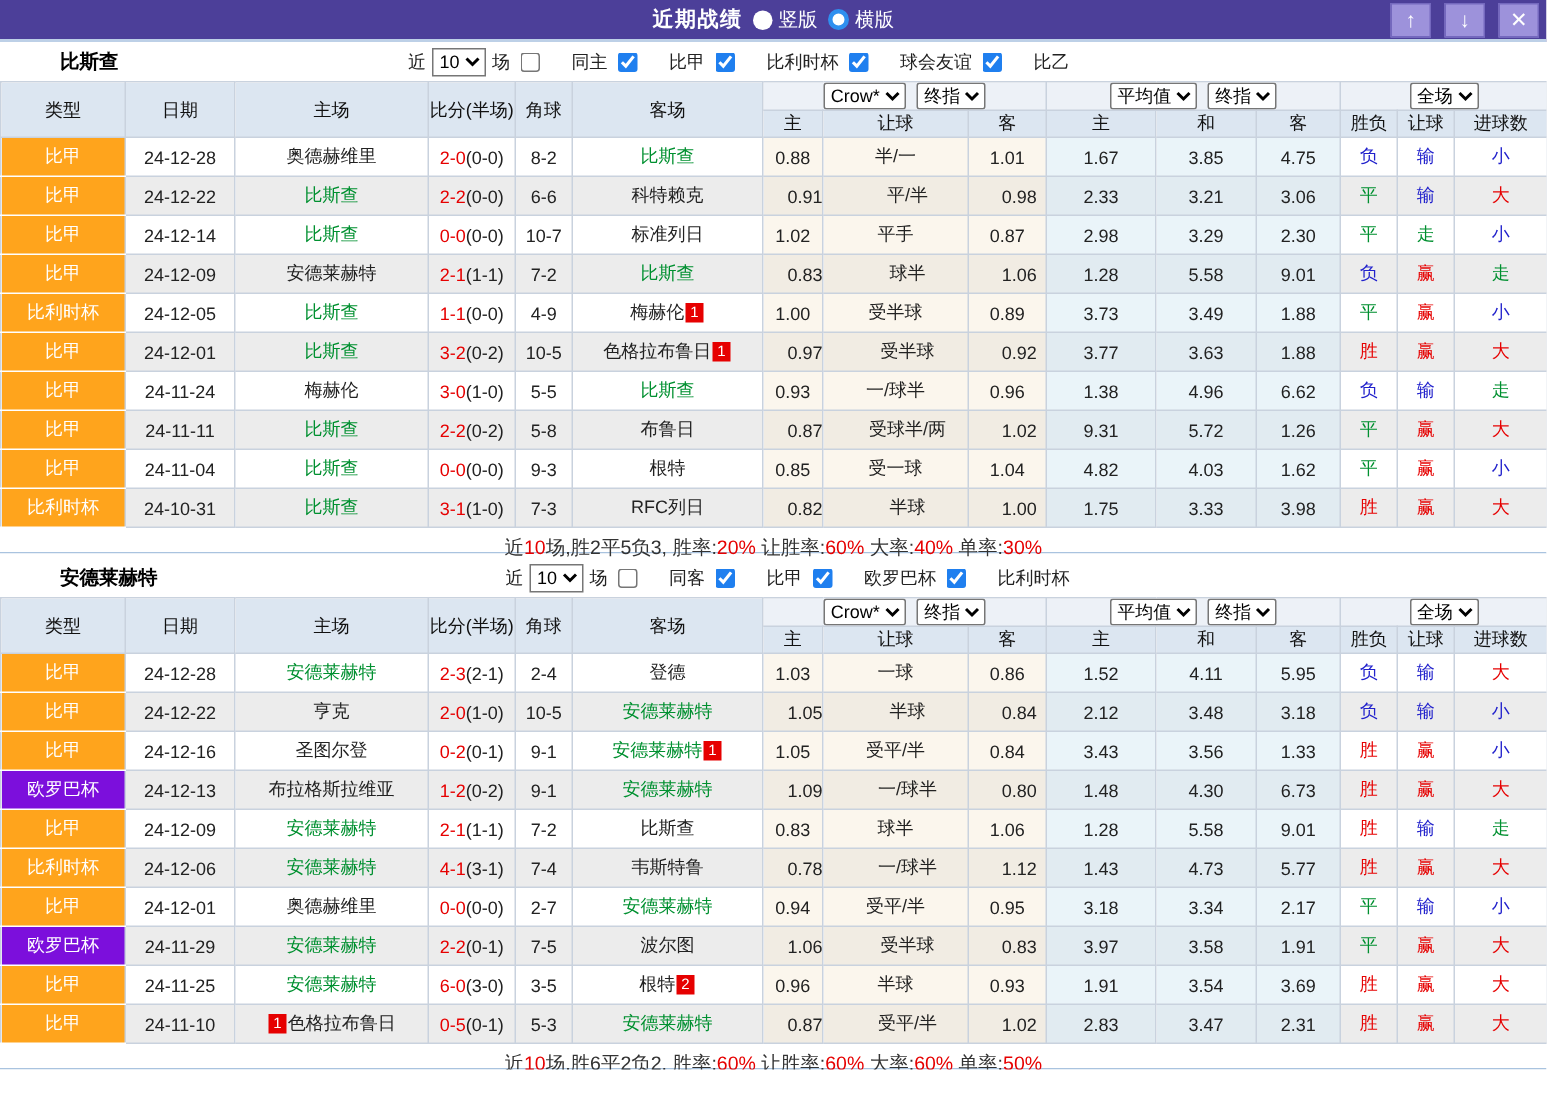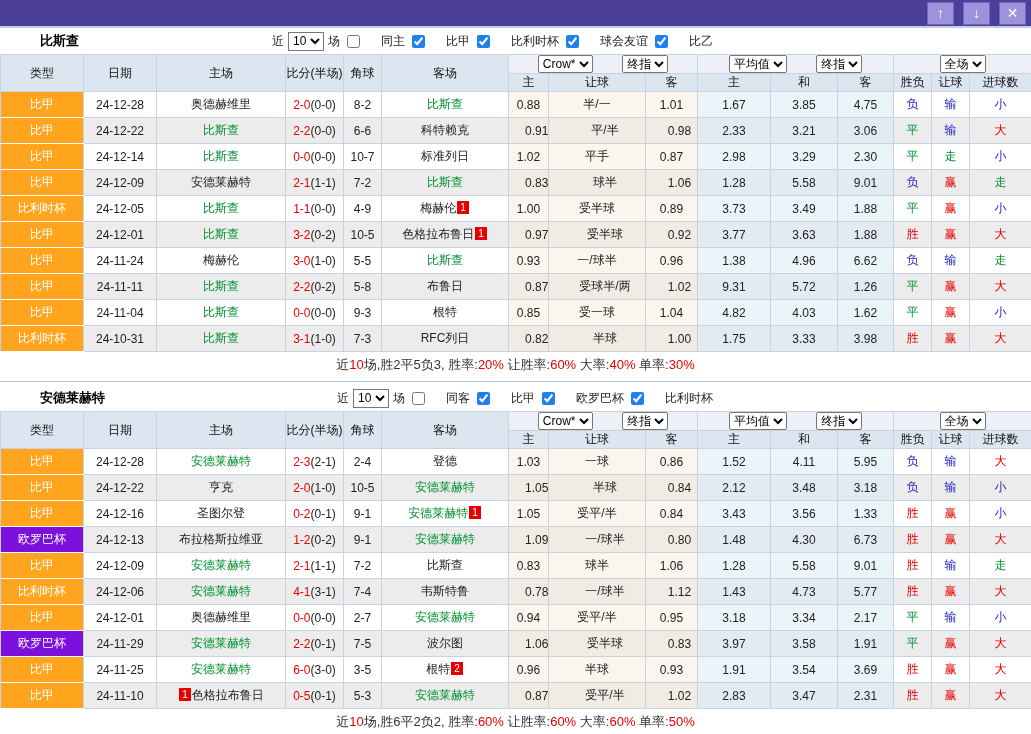--- a/index.html
+++ b/index.html
@@ -22,45 +22,56 @@
   .team-name{font-weight:bold;font-size:13px;margin-left:40px;color:#000;}
   .filter{position:absolute;right:318px;display:flex;align-items:center;font-size:12px;white-space:nowrap;}
   .filter select{margin:0 4px;font-size:12px;height:19px;border:1px solid #767676;background:#fff;}
   .filter input[type=checkbox]{width:13px;height:13px;accent-color:#1F7FEF;margin:0 2px 0 7px;vertical-align:-2px;}
   .filter .cb-label{margin-left:19px;}
   
   table{border-collapse:collapse;table-layout:fixed;width:1031px;}
   th,td{border:1px solid #C9D2DE;text-align:center;padding:0;overflow:hidden;white-space:nowrap;}
   thead th{background:#DCE6F1;font-weight:normal;height:18px;font-size:12px;color:#111;}
   tr.hd-top th.dd-cell{background:#EDF1F7;height:19px;}
-  .dd-cell select{font-size:12px;height:18px;border:1px solid #767676;background:#fff;margin:0 13px;border-radius:2px;font-family:inherit;}
+  .dd-cell select{font-size:12px;height:18px;border:1px solid #767676;background:#fff;margin:0 2px;border-radius:2px;font-family:inherit;}
   tbody td{height:26px;}
   tr.odd td{background:#fff;}
   tr.even td{background:#ECECEC;}
   tr.odd td.c-let{background:#FBF6ED;}
   tr.even td.c-let{background:#F1ECE3;padding-left:16px;}
   tr.odd td.c-avg{background:#EAF4F9;}
   tr.even td.c-avg{background:#E1EBF1;}
   td.c-type{color:#fff;border-bottom:1px solid #fff;}
   td.t-orange{background:var(--orange) !important;}
   td.t-purple{background:var(--purple) !important;}
   .g{color:var(--green);}
   .sc{color:var(--red);}
   .r-r{color:var(--red);}
   .r-g{color:var(--green);}
   .r-b{color:var(--blue);}
   .badge{display:inline-block;background:var(--red);color:#fff;font-size:10px;line-height:13px;padding:0 3px;margin:0 1px;vertical-align:1px;}
-  .summary{height:30px;line-height:26px;text-align:center;font-size:13px;color:#333;border-bottom:1px solid #A9C3DF;background:#fff;}
+  .summary{height:17px;line-height:26px;text-align:center;font-size:13px;color:#333;border-bottom:1px solid #A9C3DF;background:#fff;}
   .summary .red{color:var(--red);}
   .gap{height:3px;background:#fff;}
 </style>
 </head>
 <body>
 
 <div class="titlebar">
+  <div class="tb-center">
+    <span class="tb-title">近期战绩</span>
+    <span class="radio-wrap">
+      <span class="radio sel"></span>
+      <span>竖版</span>
+    </span>
+    <span class="radio-wrap">
+      <span class="radio unsel"></span>
+      <span>横版</span>
+    </span>
+  </div>
   <div class="tb-buttons">
     <div class="tb-btn">
         <span>↑</span>
       </div>
     <div class="tb-btn">
         <span>↓</span>
       </div>
     <div class="tb-btn">
         <span>✕</span>
       </div>

